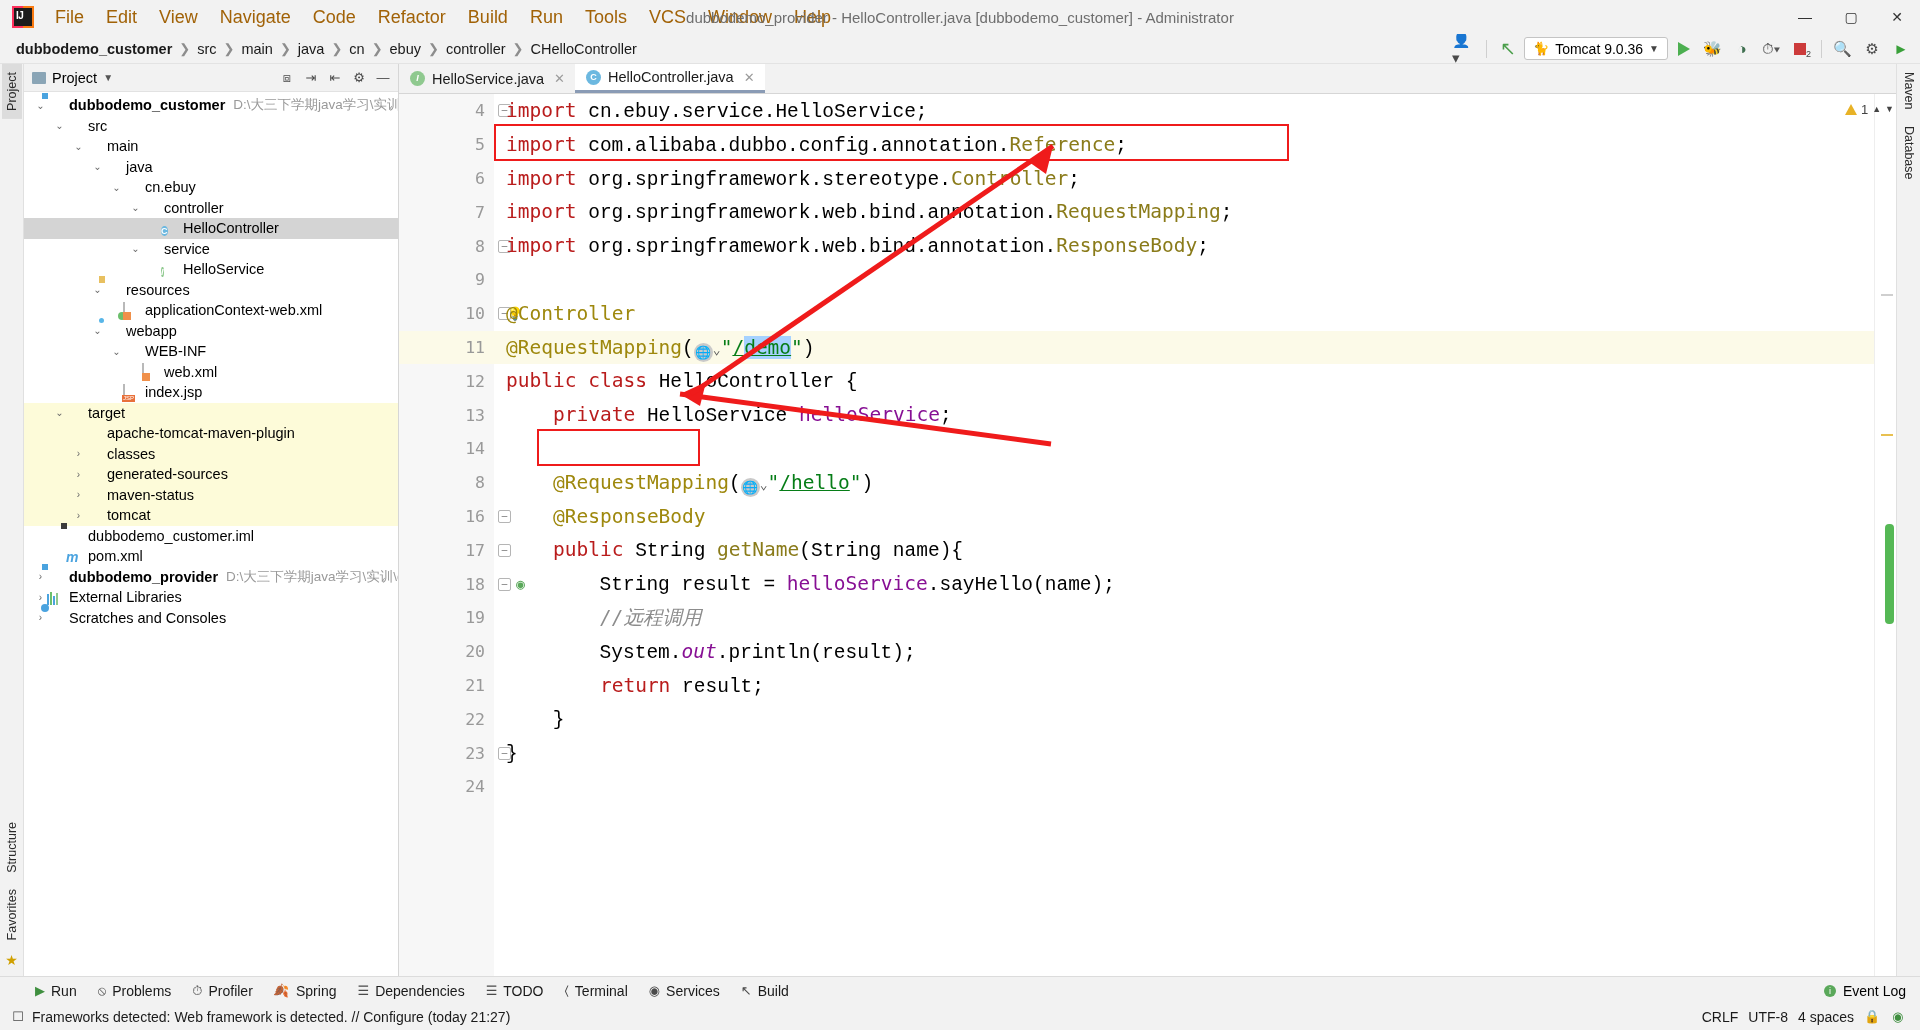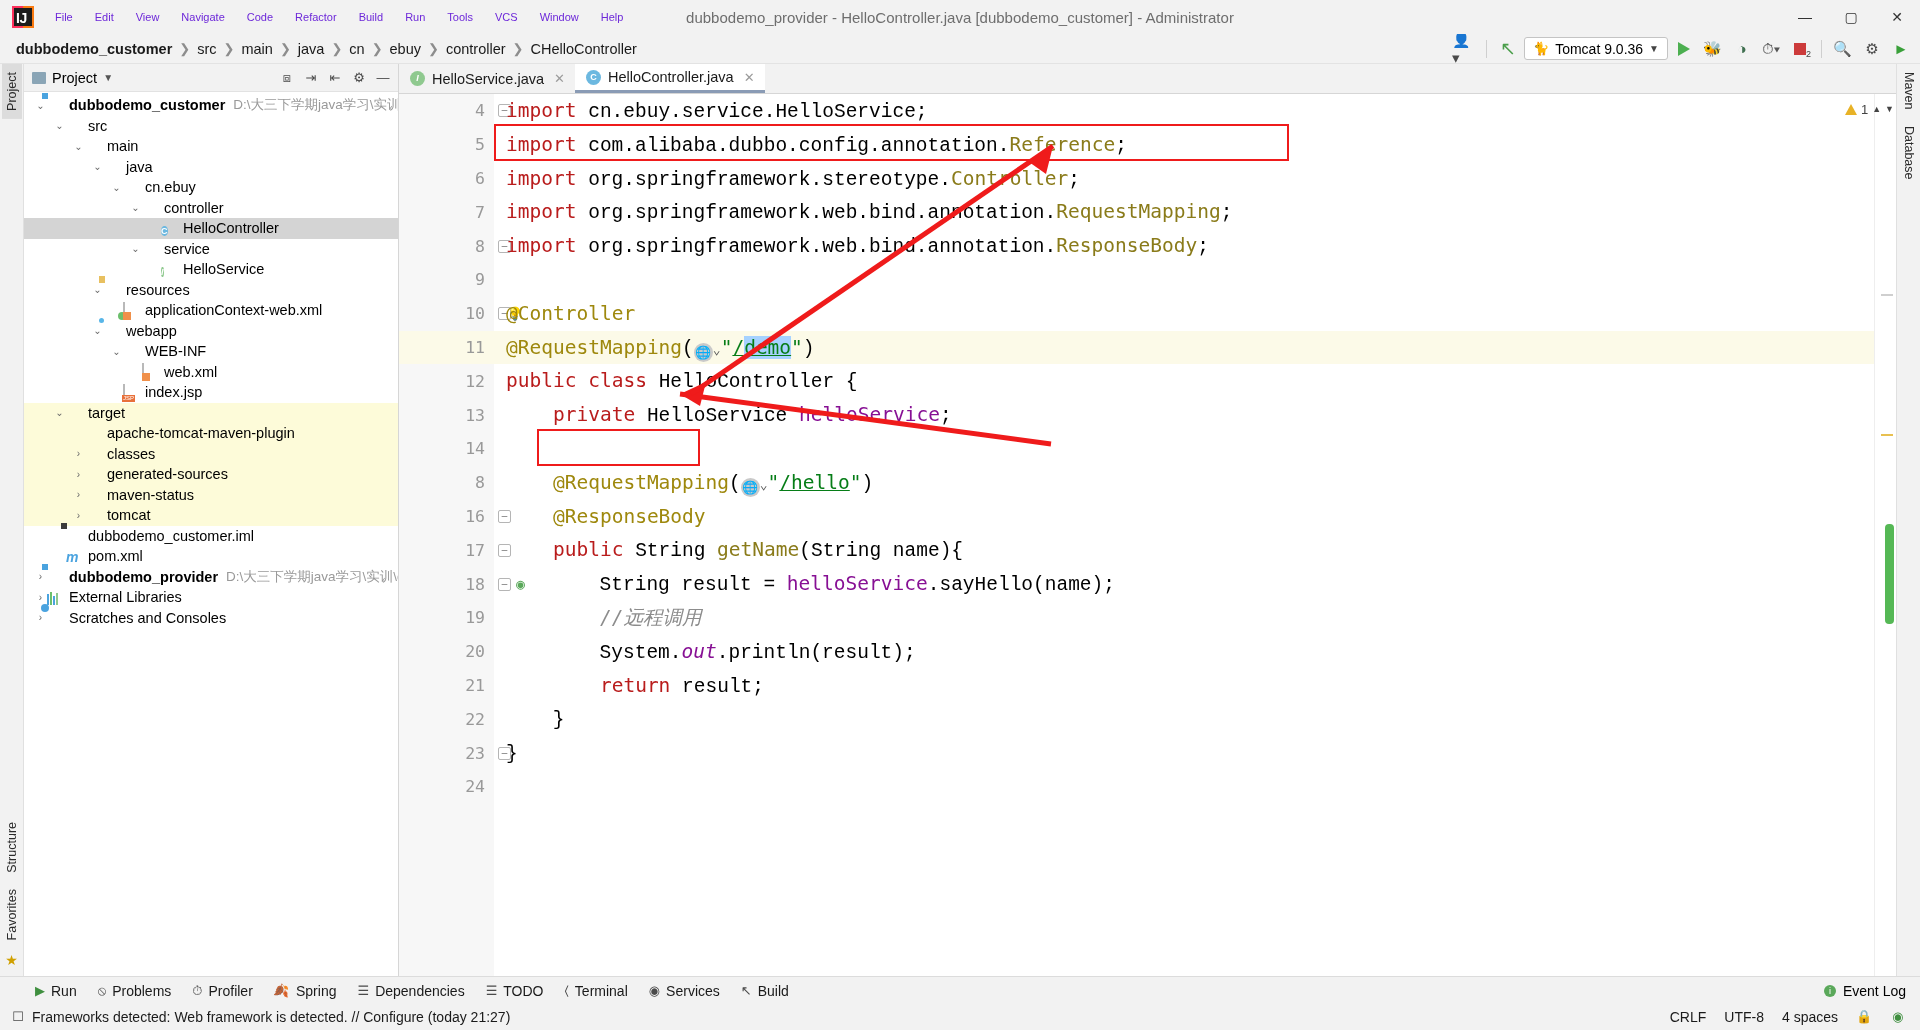--- a/index.html
+++ b/index.html
@@ -12,24 +12,24 @@
   }
   .ide { width:1920px; height:1030px; display:flex; flex-direction:column; background:#f2f2f2; }
 
   
   .titlebar { height:34px; background:#f2f2f2; display:flex; align-items:center;
               position:relative; flex:0 0 34px; }
   .app-icon { width:22px; height:22px; margin:0 10px 0 12px; position:relative; flex:none; }
   .app-icon .sq1 { position:absolute; left:0; top:0; width:11px; height:22px; background:#fe315d; }
   .app-icon .sq2 { position:absolute; left:11px; top:0; width:11px; height:22px; background:#f97a12; }
   .app-icon .sq3 { position:absolute; left:2px; top:2px; width:18px; height:18px; background:#1c1c1c; }
-  .app-icon .lbl { position:absolute; left:4px; top:4px; color:#fff; font-size:14px; font-weight:bold;
+  .app-icon .lbl { position:absolute; left:4px; top:4px; color:#fff; font-size:10px; font-weight:bold;
                    font-family:"Liberation Sans", sans-serif; letter-spacing:-0.5px;}
   .menu { display:flex; align-items:center; gap:0px; }
-  .menu-item { padding:4px 11px; font-size:11px; color:#6d28d9; cursor:default; }
+  .menu-item { padding:4px 11px; font-size:18px; color:#a16207; cursor:default; }
   .win-title { position:absolute; left:0; right:0; text-align:center; font-size:15px;
                color:#6e6e6e; pointer-events:none; }
   .win-btns { margin-left:auto; display:flex; height:34px; }
   .win-btn { width:46px; height:34px; display:flex; align-items:center; justify-content:center;
              color:#333; font-size:14px; }
 
   
   .navbar { height:30px; background:#f2f2f2; display:flex; align-items:center;
             padding:0 6px 0 12px; flex:0 0 30px; border-bottom:1px solid #e3e3e3; }
   .crumbs { display:flex; align-items:center; font-size:14.5px; color:#1a1a1a; }
@@ -169,21 +169,21 @@
   .toolwin { height:28px; background:#f2f2f2; display:flex; align-items:center;
              gap:3px; padding:0 6px 0 26px; flex:none; border-top:1px solid #dcdcdc; font-size:14px;}
   .tw { display:flex; align-items:center; gap:6px; padding:3px 9px; color:#1a1a1a; }
   .tw .g { font-size:13px; color:#4a4a4a; }
   .tw-right { margin-left:auto; display:flex; align-items:center; gap:7px; padding-right:8px;}
   .evt-dot { width:12px;height:12px;border-radius:50%;background:#5aa85a;color:#fff;font-size:9px;
              text-align:center;line-height:12px; }
 
   .status { height:26px; background:#f2f2f2; display:flex; align-items:center;
             padding:0 8px 0 10px; flex:none; font-size:14px; color:#1a1a1a; }
-  .st-right { margin-left:auto; display:flex; align-items:flex-start; gap:18px; padding-right:6px;}
+  .st-right { margin-left:auto; display:flex; align-items:flex-start; gap:10px; padding-right:6px;}
   .st-ico { width:16px; height:16px; color:#4a4a4a; font-size:13px; text-align:center;}
 </style>
 </head>
 <body>
 
 <div class="ide">
 
   <div class="titlebar">
     <div class="app-icon">
       <div class="sq1"></div>

